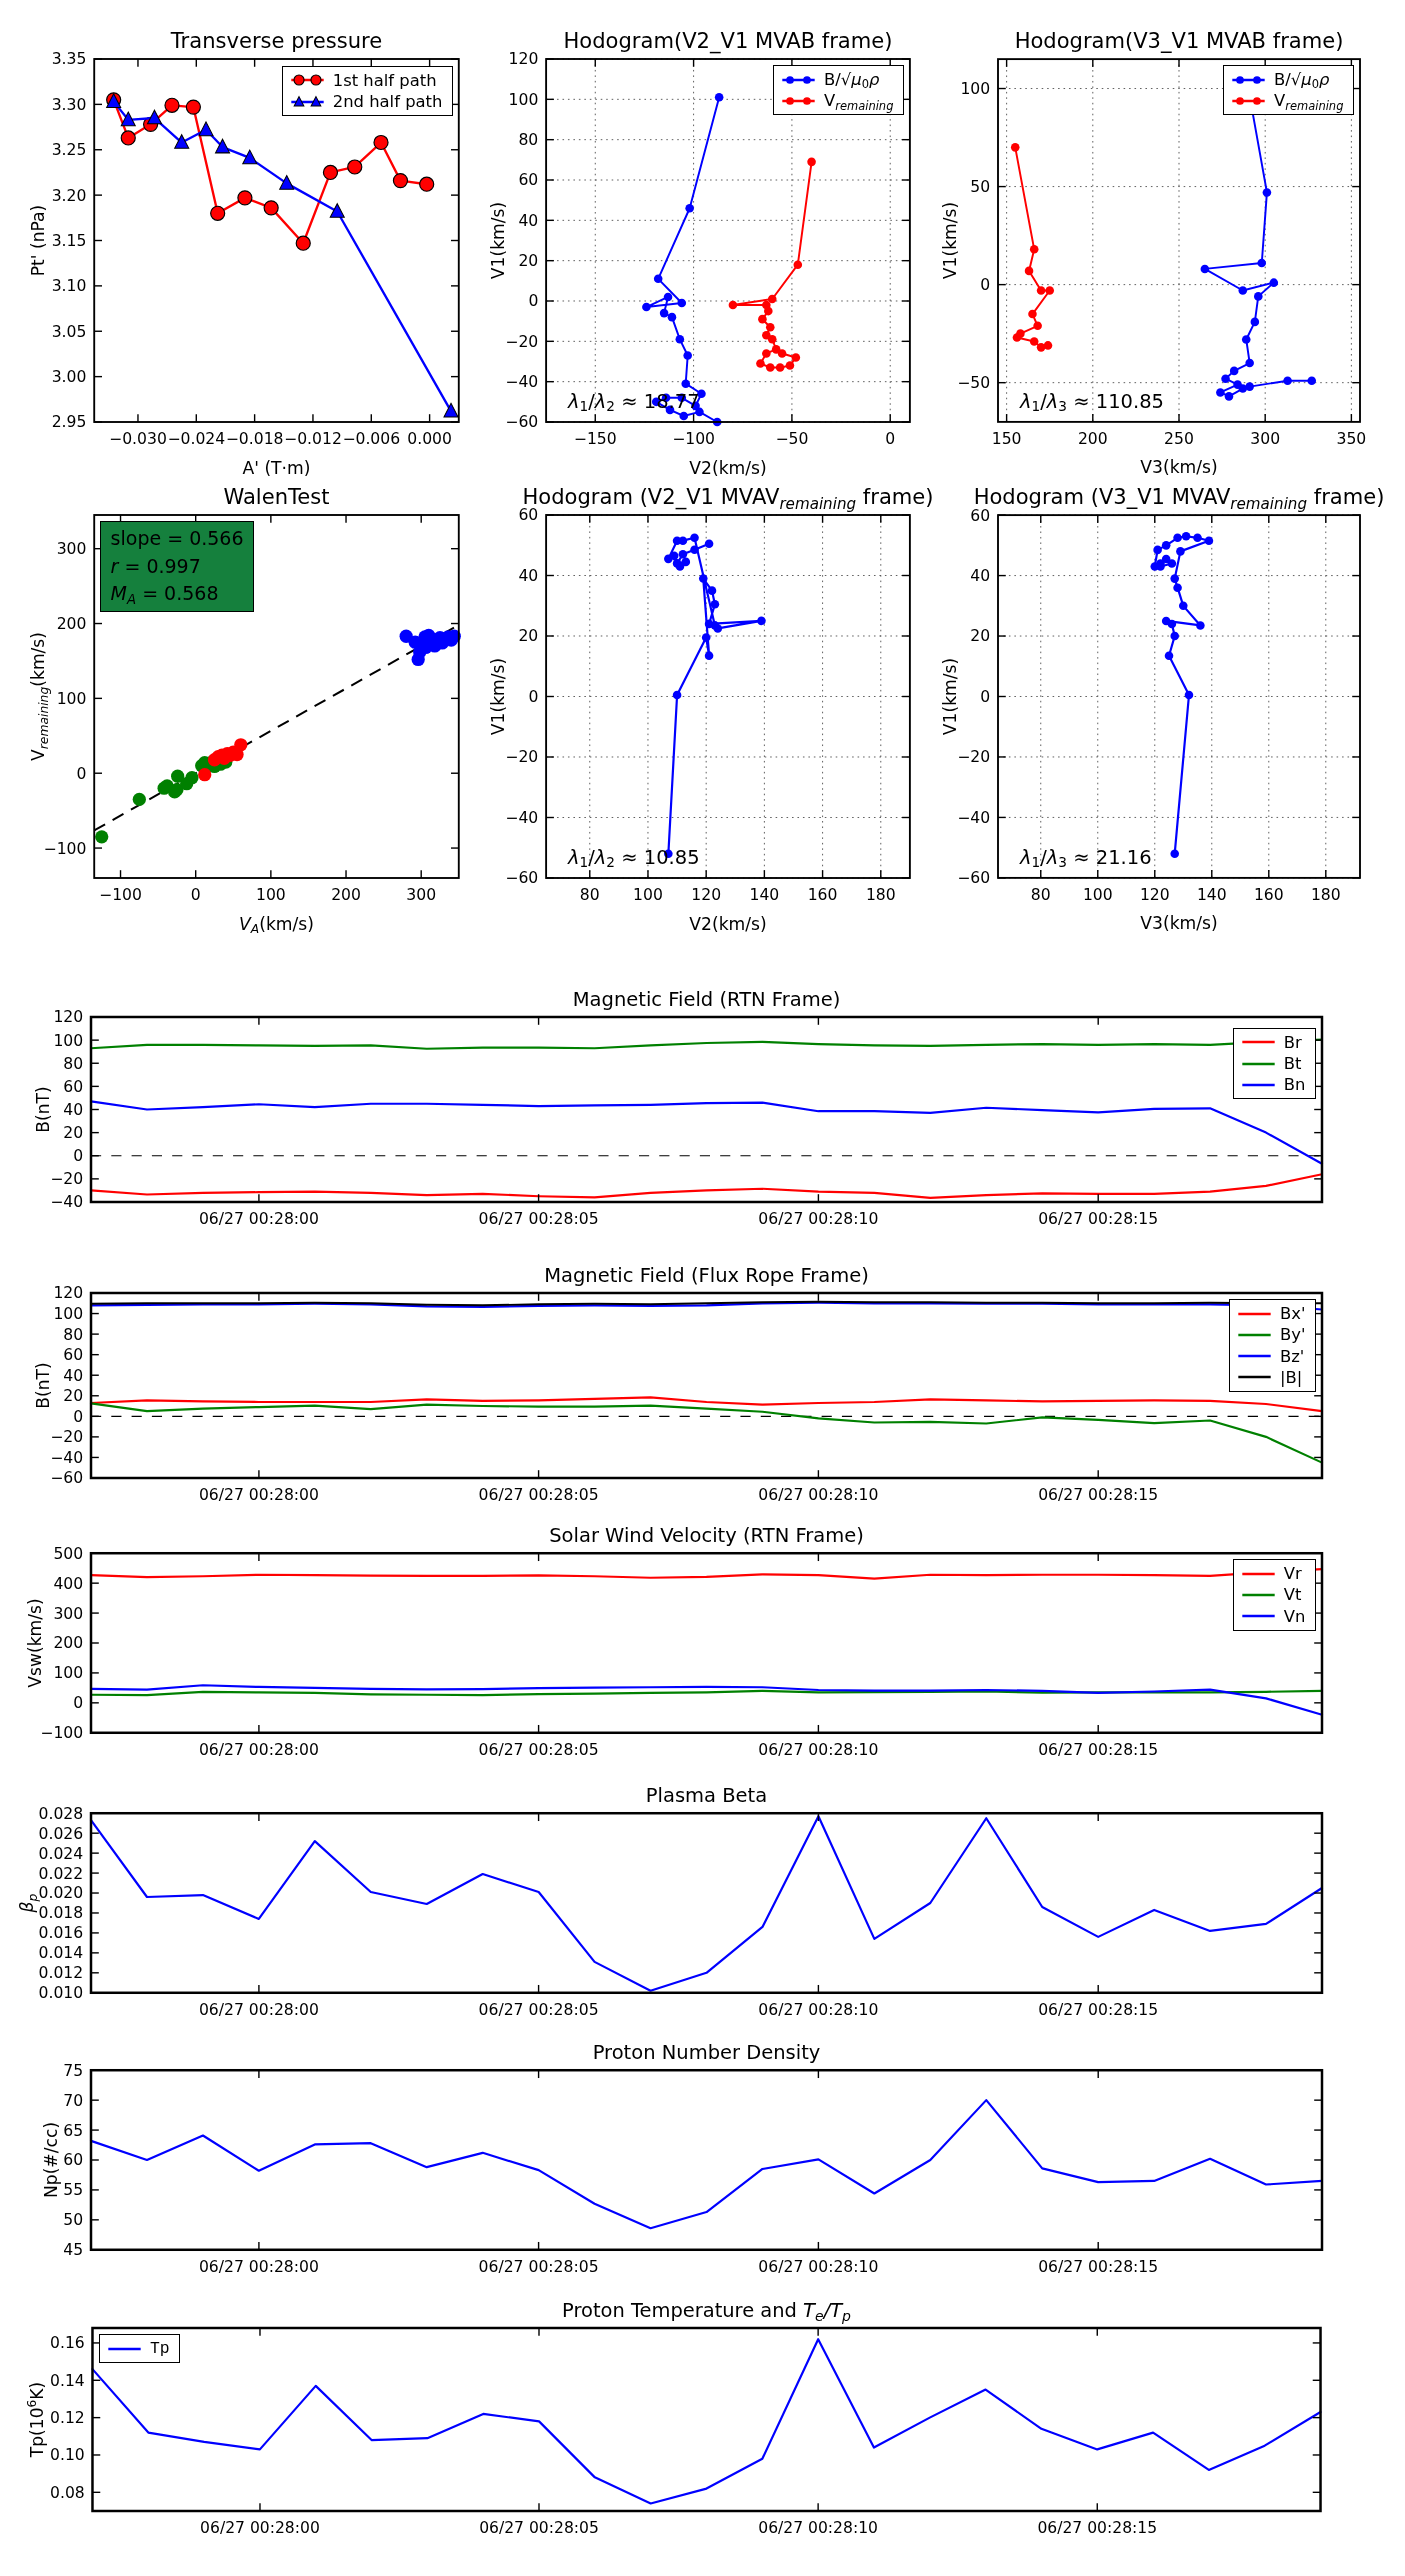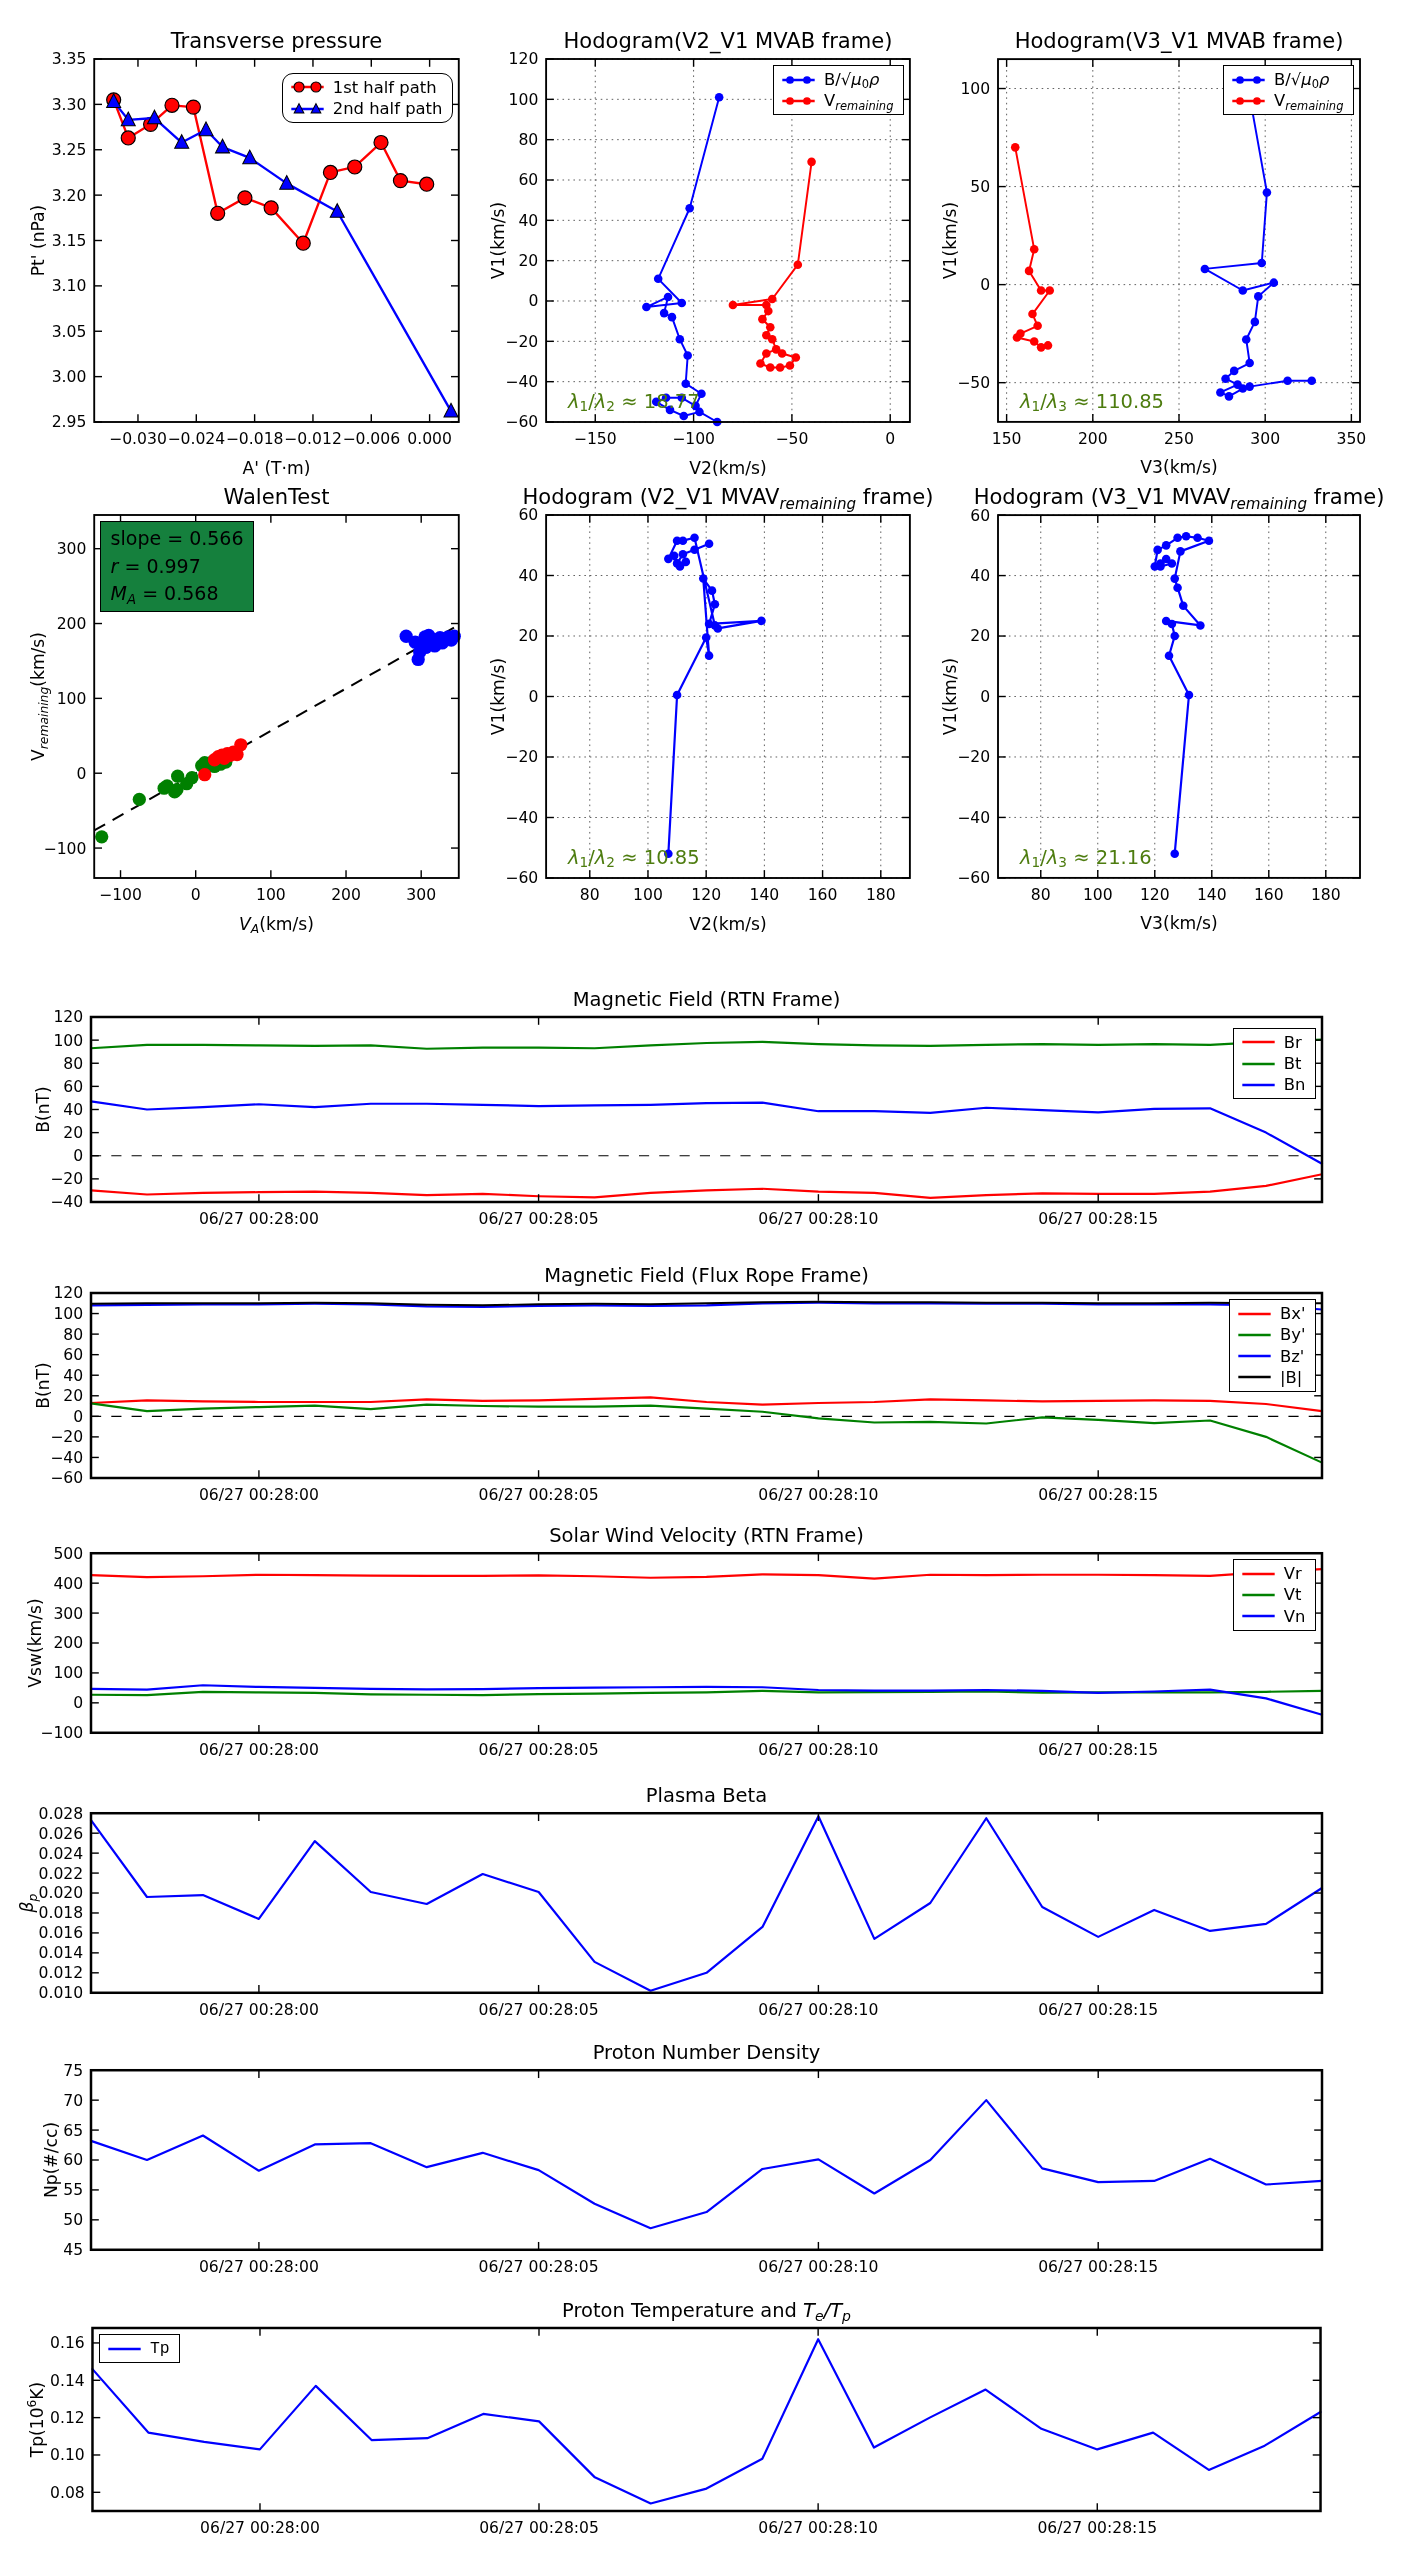--- a/index.html
+++ b/index.html
@@ -3,21 +3,21 @@
 <meta charset="utf-8">
 <style>
   html,body{margin:0;padding:0;background:#ffffff;}
   #figure{position:relative;width:1405px;height:2576px;background:#ffffff;
           font-family:"DejaVu Sans",sans-serif;}
   .panel{position:absolute;}
   .panel svg{overflow:visible;display:block;}
   .legend{position:absolute;border:1.4px solid #000;background:#fff;
           padding:3.9px 9.4px 3.9px 6.2px;display:flex;flex-direction:column;gap:2.3px;z-index:5;}
   .legend-item{display:flex;align-items:center;gap:7px;font-size:16.4px;color:#000;white-space:nowrap;}
-  .annot{position:absolute;left:22px;bottom:9.4px;font-size:19.5px;color:#4d7c0f;}
+  .annot{position:absolute;left:22px;bottom:9.4px;font-size:19.5px;color:#000000;}
   .statbox{position:absolute;left:6.2px;top:6.2px;border:1.6px solid #000;background:#15803d;
            padding:3.1px 9.4px;font-size:19px;line-height:1.45;color:#000;}
   .sub{font-size:70%;position:relative;top:0.28em;}
   .it{font-style:italic;}
 </style>
 </head>
 <body>
 
 <div id="figure">
   <div class="panel" style="left:94px;top:59px;width:365px;height:363px">
@@ -91,21 +91,21 @@
         <line x1="0" y1="58.125000000000284" x2="10" y2="58.125000000000284" stroke="#000" stroke-width="1.8"></line>
         <line x1="467" y1="58.125000000000284" x2="457" y2="58.125000000000284" stroke="#000" stroke-width="1.8"></line>
         <text x="-10" y="65.12500000000028" text-anchor="end" font-size="20" fill="#000">3.30</text>
         <line x1="0" y1="0" x2="10" y2="0" stroke="#000" stroke-width="1.8"></line>
         <line x1="467" y1="0" x2="457" y2="0" stroke="#000" stroke-width="1.8"></line>
         <text x="-10" y="7" text-anchor="end" font-size="20" fill="#000">3.35</text>
         <text x="233.5" y="-14" text-anchor="middle" font-size="27" fill="#000"><tspan dy="0">Transverse pressure</tspan></text>
         <text x="233.5" y="531" text-anchor="middle" font-size="22" fill="#000"><tspan dy="0">A' (T·m)</tspan></text>
         <text text-anchor="middle" font-size="22" fill="#000" transform="translate(-64,232.5) rotate(-90)"><tspan dy="0">Pt' (nPa)</tspan></text>
       </svg>
-      <div class="legend" style="right: 6.2px; top: 14px; border-radius: 11px;">
+      <div class="legend" style="right: 6.2px; top: 7px;">
         <div class="legend-item">
           <svg width="37" height="14" viewBox="0 0 48 18">
             <line x1="3" y1="9" x2="45" y2="9" stroke="#ff0000" stroke-width="3.2"></line>
             <circle cx="13" cy="9" r="6.5" fill="#ff0000" stroke="#000" stroke-width="1.5"></circle>
             <circle cx="35" cy="9" r="6.5" fill="#ff0000" stroke="#000" stroke-width="1.5"></circle>
           </svg>
           <span><span>1st half path</span></span>
         </div>
         <div class="legend-item">
           <svg width="37" height="14" viewBox="0 0 48 18">

